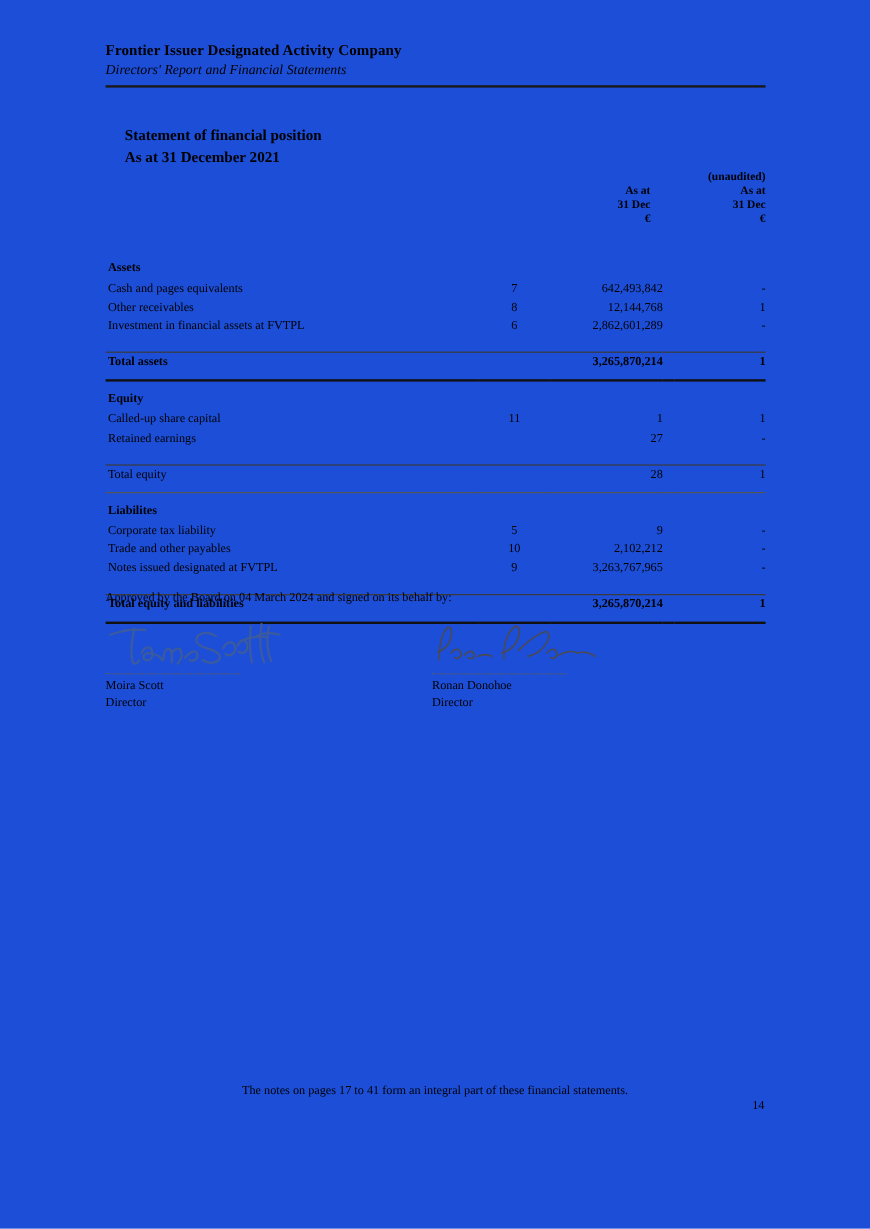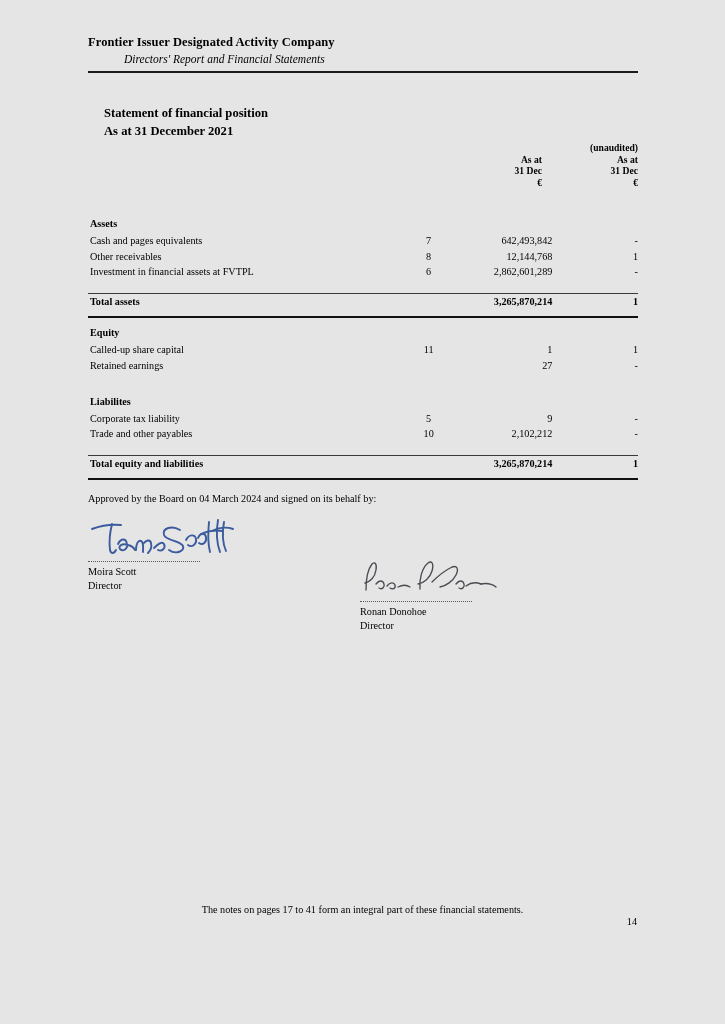--- a/index.html
+++ b/index.html
@@ -9,38 +9,37 @@
   }
   body {
     font-family: "Liberation Serif", "DejaVu Serif", serif;
     color: #000000;
   }
   .page {
     position: relative;
     width: 725px;
     height: 1024px;
     margin: 0 auto;
-    background: #e5e5e5;
+    background: #1d4ed8;
     overflow: hidden;
   }
 
   
   .doc-header { position: absolute; left: 88px; top: 34px; width: 550px; }
   .company-name {
     font-size: 12.5px;
     font-weight: bold;
     letter-spacing: .1px;
     line-height: 1.35;
   }
   .doc-subtitle {
     font-size: 11.5px;
     font-style: italic;
     line-height: 1.35;
     margin-top: 1px;
-    margin-left: 36px;
   }
   .header-rule {
     margin-top: 4px;
     border-top: 2.1px solid #1a1a1a;
     width: 550px;
   }
 
   
   .stmt-title { position: absolute; left: 104px; top: 105px; }
   .stmt-title .l1,
@@ -120,21 +119,21 @@
   .approval {
     position: absolute;
     left: 88px;
     top: 493px;
     font-size: 10.2px;
     white-space: nowrap;
   }
   .sig-area { position: absolute; left: 88px; top: 518px; width: 550px; }
   .sig-block { position: absolute; top: 0; width: 200px; }
   .sig-block.left  { left: 0px; }
-  .sig-block.right { left: 272px; margin-top: 40px; }
+  .sig-block.right { left: 272px; }
   .sig-ink {
     height: 42px;
     position: relative;
     overflow: visible;
   }
   .sig-ink svg { position: absolute; left: 0; bottom: -2px; }
   .sig-rule {
     width: 112px;
     border-bottom: 1.1px dotted #5b5b5b;
     height: 1px;
@@ -272,20 +271,27 @@
           <td class="c-gap"></td>
           <td class="c-2020">-</td>
         </tr>
         <tr class="spacer-sm">
           <td>&nbsp;</td>
           <td>&nbsp;</td>
           <td>&nbsp;</td>
           <td>&nbsp;</td>
           <td>&nbsp;</td>
         </tr>
+        <tr class="subtotal">
+          <td class="c-label">Total equity</td>
+          <td class="c-note"></td>
+          <td class="c-2021">28</td>
+          <td class="c-gap"></td>
+          <td class="c-2020">1</td>
+        </tr>
         <tr class="spacer">
           <td>&nbsp;</td>
           <td>&nbsp;</td>
           <td>&nbsp;</td>
           <td>&nbsp;</td>
           <td>&nbsp;</td>
         </tr>
         <tr class="section-head">
           <td class="c-label">Liabilites</td>
           <td class="c-note"></td>
@@ -297,20 +303,27 @@
           <td class="c-label">Corporate tax liability</td>
           <td class="c-note">5</td>
           <td class="c-2021">9</td>
           <td class="c-gap"></td>
           <td class="c-2020">-</td>
         </tr>
         <tr class="data-row">
           <td class="c-label">Trade and other payables</td>
           <td class="c-note">10</td>
           <td class="c-2021">2,102,212</td>
+          <td class="c-gap"></td>
+          <td class="c-2020">-</td>
+        </tr>
+        <tr class="data-row">
+          <td class="c-label">Notes issued designated at FVTPL</td>
+          <td class="c-note">9</td>
+          <td class="c-2021">3,263,767,965</td>
           <td class="c-gap"></td>
           <td class="c-2020">-</td>
         </tr>
         <tr class="spacer-sm">
           <td>&nbsp;</td>
           <td>&nbsp;</td>
           <td>&nbsp;</td>
           <td>&nbsp;</td>
           <td>&nbsp;</td>
         </tr>

